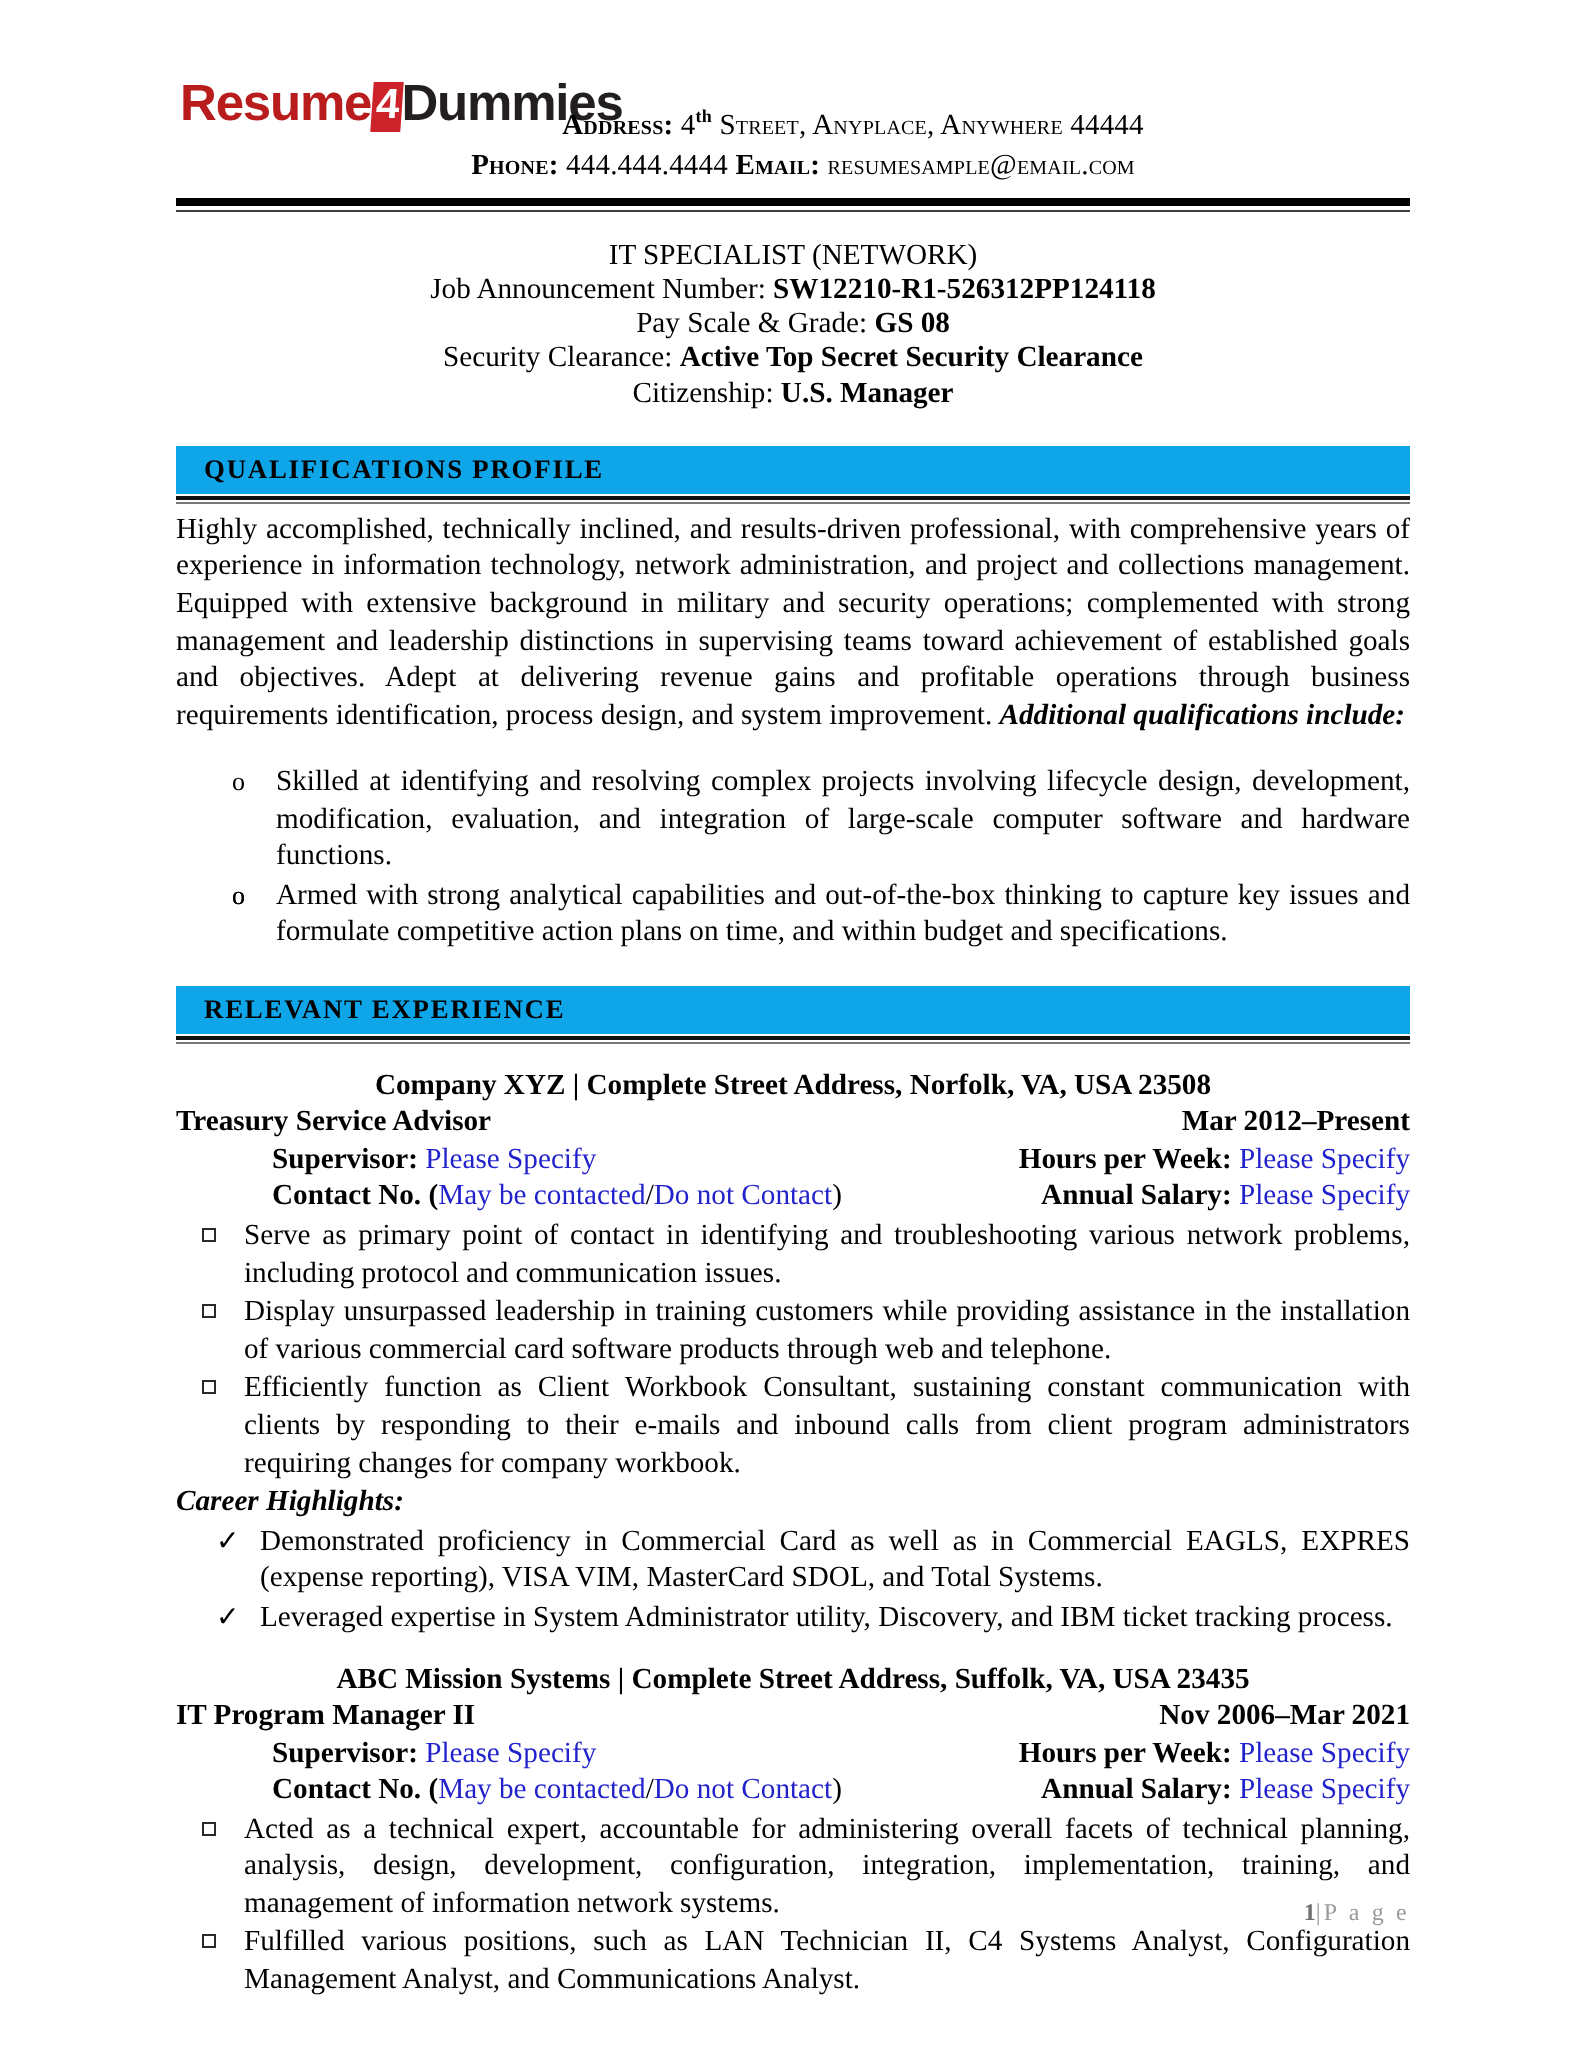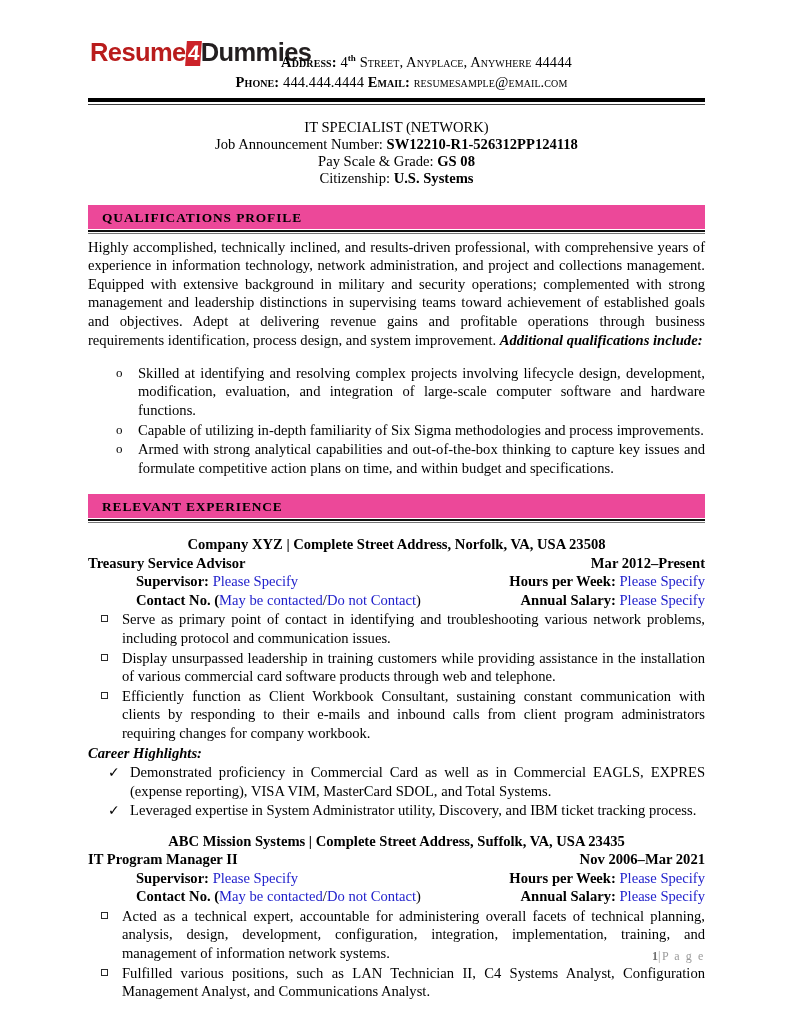--- a/index.html
+++ b/index.html
@@ -79,21 +79,21 @@
     margin-top: 14px;
   }
   .title-block .job-title { font-weight: normal; }
   .title-block b { font-weight: bold; }
 
   
   .section {
     margin-top: 17px;
   }
   .section-band {
-    background: #ec4899;
+    background: #0ea5e9;
     padding: 3px 0 3px 14px;
   }
   .section-band .section-title {
     font-family: "Liberation Serif", "DejaVu Serif", serif;
     font-weight: bold;
     font-size: 13.4px;
     letter-spacing: 0.9px;
   }
   .rule-section {
     border-top: 2.5px solid #111111;
@@ -215,34 +215,35 @@
 
     <div class="contact-line phone"><span>Phone:</span> <span class="val">444.444.4444</span> <span>Email:</span> <span class="val">resumesample@email.com</span></div>
 
     <div class="rule-double"></div>
   </div>
 
   <div class="title-block">
     <div class="job-title">IT SPECIALIST (NETWORK)</div>
     <div><span>Job Announcement Number: </span><b>SW12210-R1-526312PP124118</b></div>
     <div><span>Pay Scale &amp; Grade: </span><b>GS 08</b></div>
-    <div><span>Citizenship: </span><b>U.S. Systems</b></div>
+    <div><span>Security Clearance: </span><b>Active Top Secret Security Clearance</b></div>
+    <div><span>Citizenship: </span><b>U.S. Manager</b></div>
   </div>
 
   <div class="section">
     <div class="section-band">
       <span class="section-title">QUALIFICATIONS PROFILE</span>
     </div>
     <div class="rule-section"></div>
 
     <p class="body-text"><span>Highly accomplished, technically inclined, and results-driven professional, with comprehensive years of experience in information technology, network administration, and project and collections management. Equipped with extensive background in military and security operations; complemented with strong management and leadership distinctions in supervising teams toward achievement of established goals and objectives. Adept at delivering revenue gains and profitable operations through business requirements identification, process design, and system improvement. </span><span class="inline-em">Additional qualifications include:</span></p>
 
     <ul class="bullets circle-bullets">
       <li><span class="mk">o</span><span>Skilled at identifying and resolving complex projects involving lifecycle design, development, modification, evaluation, and integration of large-scale computer software and hardware functions.</span></li>
-      <li><span class="mk">o</span><span>Capable of utilizing in-depth familiarity of Six Sigma methodologies and process improvements.</span></li>
+      <li><span class="mk">o</span></li>
       <li><span class="mk">o</span><span>Armed with strong analytical capabilities and out-of-the-box thinking to capture key issues and formulate competitive action plans on time, and within budget and specifications.</span></li>
     </ul>
   </div>
 
   <div class="section">
     <div class="section-band">
       <span class="section-title">RELEVANT EXPERIENCE</span>
     </div>
     <div class="rule-section"></div>
 

